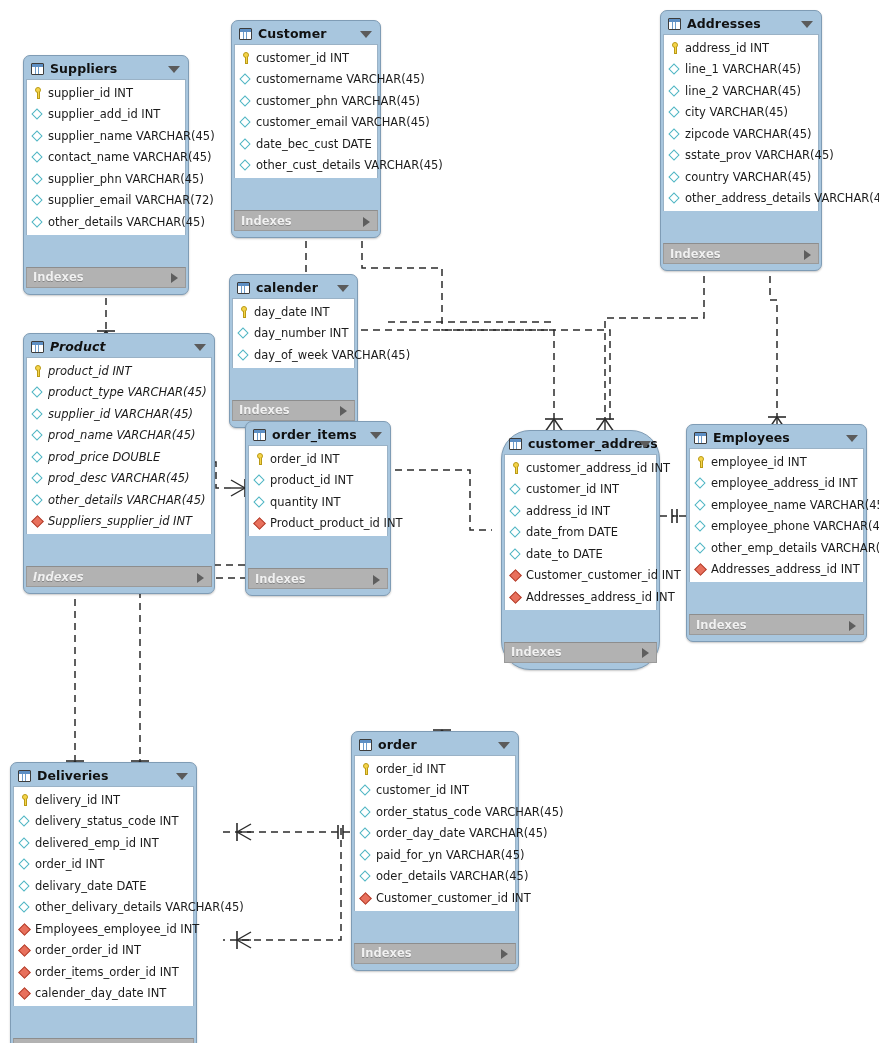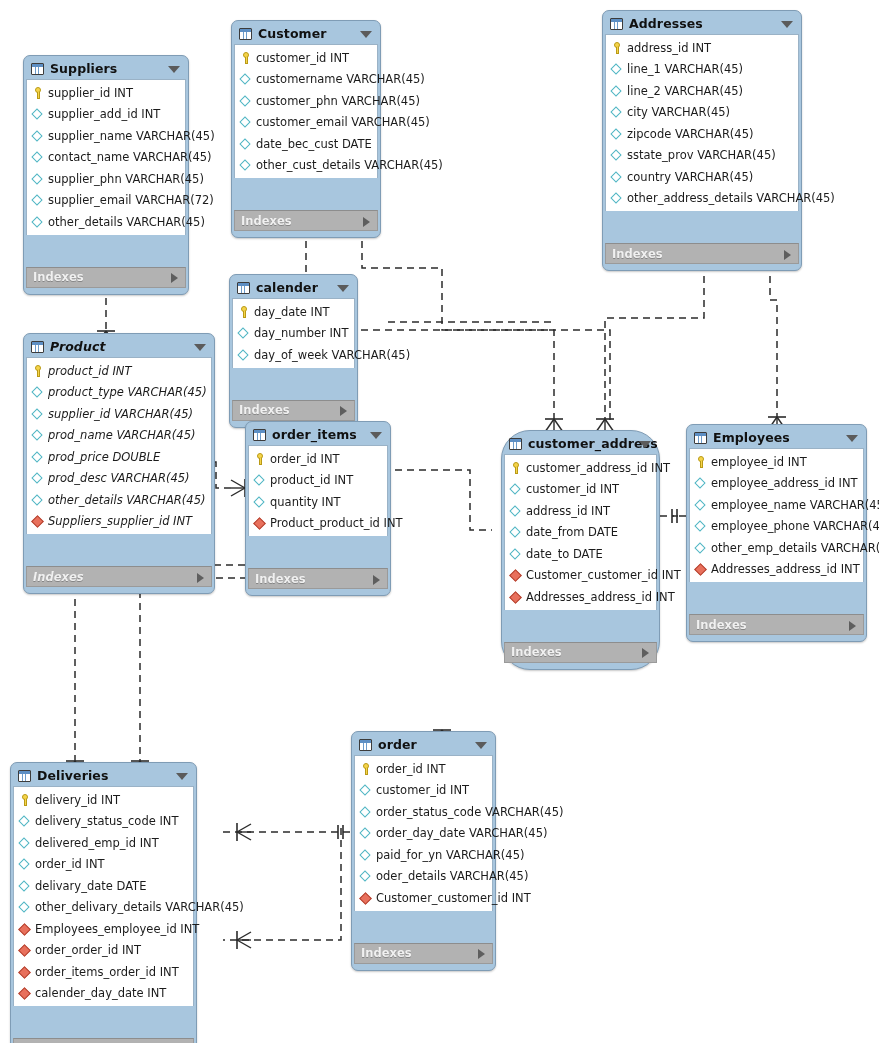--- a/index.html
+++ b/index.html
@@ -286,21 +286,21 @@
           <div class="col-row">
             <span class="col-ico ico-diamond"></span>
             <span class="col-label">other_cust_details VARCHAR(45)</span>
           </div>
         </div>
         <div class="tbl-indexes">
           <span class="idx-label">Indexes</span>
           <span class="idx-caret"></span>
         </div>
       </div>
-      <div class="table-node" style="left: 602px; top: 10px; width: 200px;">
+      <div class="table-node" style="left: 660px; top: 10px; width: 162px;">
         <div class="tbl-header">
           <span class="tbl-icon"></span>
           <span class="tbl-title">Addresses</span>
           <span class="tbl-caret"></span>
         </div>
         <div class="tbl-body">
           <div class="col-row">
             <span class="col-ico ico-key"></span>
             <span class="col-label">address_id INT</span>
           </div>
@@ -508,21 +508,21 @@
           <div class="col-row">
             <span class="col-ico ico-fk"></span>
             <span class="col-label">Addresses_address_id INT</span>
           </div>
         </div>
         <div class="tbl-indexes">
           <span class="idx-label">Indexes</span>
           <span class="idx-caret"></span>
         </div>
       </div>
-      <div class="table-node" style="left: 351px; top: 731px; width: 145px;">
+      <div class="table-node" style="left: 351px; top: 731px; width: 168px;">
         <div class="tbl-header">
           <span class="tbl-icon"></span>
           <span class="tbl-title">order</span>
           <span class="tbl-caret"></span>
         </div>
         <div class="tbl-body">
           <div class="col-row">
             <span class="col-ico ico-key"></span>
             <span class="col-label">order_id INT</span>
           </div>

